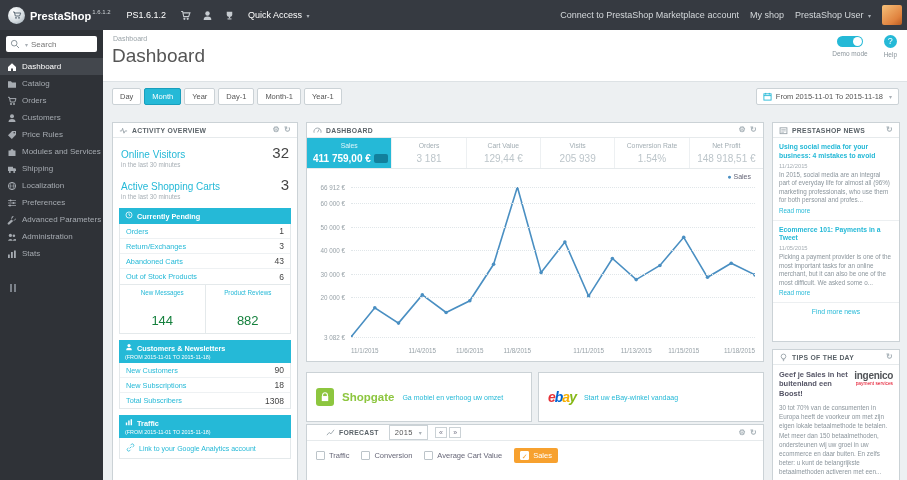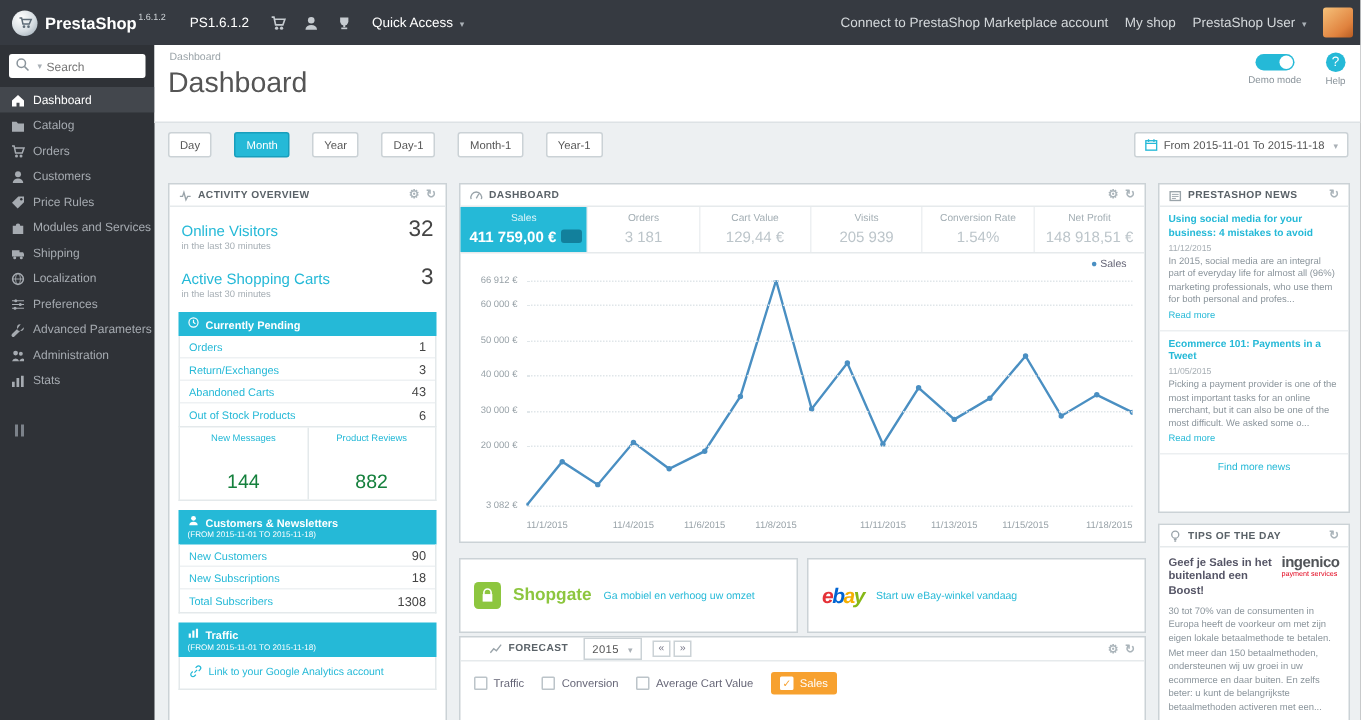--- a/index.html
+++ b/index.html
@@ -41,21 +41,21 @@
   .breadcrumb{position:absolute;left:10px;top:5px;font-size:7px;color:#9aa3a8;}
   .page-title{position:absolute;left:9px;top:15px;font-size:19px;color:#555;font-weight:400;}
   .head-controls{position:absolute;right:10px;top:5px;display:flex;gap:16px;}
   .hc{text-align:center;cursor:pointer;}
   .toggle{width:26px;height:11px;border-radius:6px;background:var(--accent);position:relative;margin:1px auto 0;}
   .toggle .knob{position:absolute;right:1px;top:1px;width:9px;height:9px;border-radius:50%;background:#fff;}
   .help-btn{width:13px;height:13px;border-radius:50%;background:var(--accent);color:#fff;font-size:9px;line-height:13px;margin:0 auto;}
   .hc-label{font-size:6.5px;color:#8a949b;margin-top:3px;}
 
   
-  .filter-row{position:absolute;left:112px;top:88px;right:8px;display:flex;align-items:center;gap:12px;}
+  .filter-row{position:absolute;left:112px;top:88px;right:8px;display:flex;align-items:center;}
   .fbtn{font-size:7.5px;color:#555;background:#fff;border:1px solid var(--border);border-radius:2px;padding:3px 7px;margin-right:3px;cursor:pointer;}
   .fbtn.active{background:var(--accent);border-color:#189ebc;color:#fff;}
   .date-btn{margin-left:auto;display:flex;align-items:center;gap:4px;background:#fff;border:1px solid var(--border);border-radius:2px;padding:3px 6px;font-size:7.5px;color:#555;cursor:pointer;}
   .date-btn .cal{color:var(--accent);display:flex;}
 
   
   .panel{position:absolute;background:#fff;border:1px solid var(--border);}
   .panel-head{height:15px;display:flex;align-items:center;gap:4px;padding:0 6px;border-bottom:1px solid #e6eaec;font-size:6.8px;font-weight:bold;color:#5a6268;letter-spacing:.3px;}
   .panel-head .grow{flex:1;}
   .ph-ic{color:#9aa4aa;display:flex;}
@@ -131,21 +131,21 @@
   .article{padding:5px 6px 6px;border-bottom:1px solid #eceff1;}
   .a-title{color:var(--accent);font-size:6.8px;font-weight:bold;line-height:1.3;cursor:pointer;}
   .a-date{font-size:5.8px;color:#a6aeb4;margin:2px 0 2px;}
   .a-body{font-size:6.3px;color:#8b959c;line-height:1.35;}
   .read-more{color:var(--accent);font-size:6.3px;margin-top:2px;cursor:pointer;}
   .find-more{padding:5px;text-align:center;color:var(--accent);font-size:6.8px;cursor:pointer;}
   #tips{left:772px;top:349px;width:128px;height:200px;}
   .tips-body{padding:5px 6px;}
   .tips-top{display:flex;gap:5px;align-items:flex-start;}
   .tips-title{flex:1;font-size:7.5px;font-weight:bold;color:#556;line-height:1.25;}
-  .ing{text-align:left;}
+  .ing{text-align:right;}
   .ing-name{font-size:10px;font-weight:bold;color:#515458;letter-spacing:-.3px;}
   .ing-sub{font-size:4.8px;color:#e2001a;}
   .tips-text{font-size:6.3px;color:#8b959c;line-height:1.45;margin-top:5px;}
 </style>
 </head>
 <body>
 
 <div class="app">
 
   <div class="topbar">

